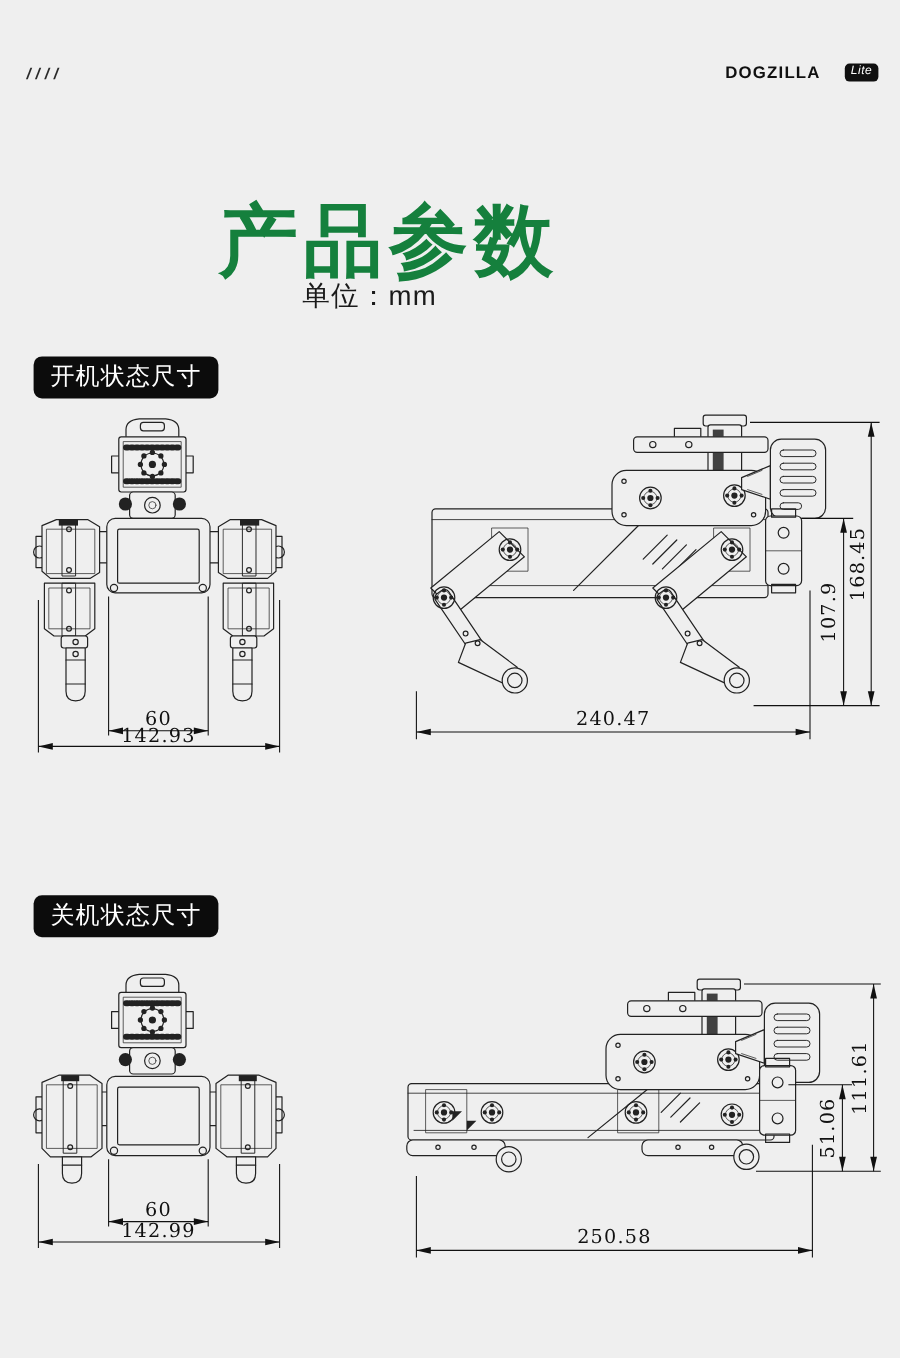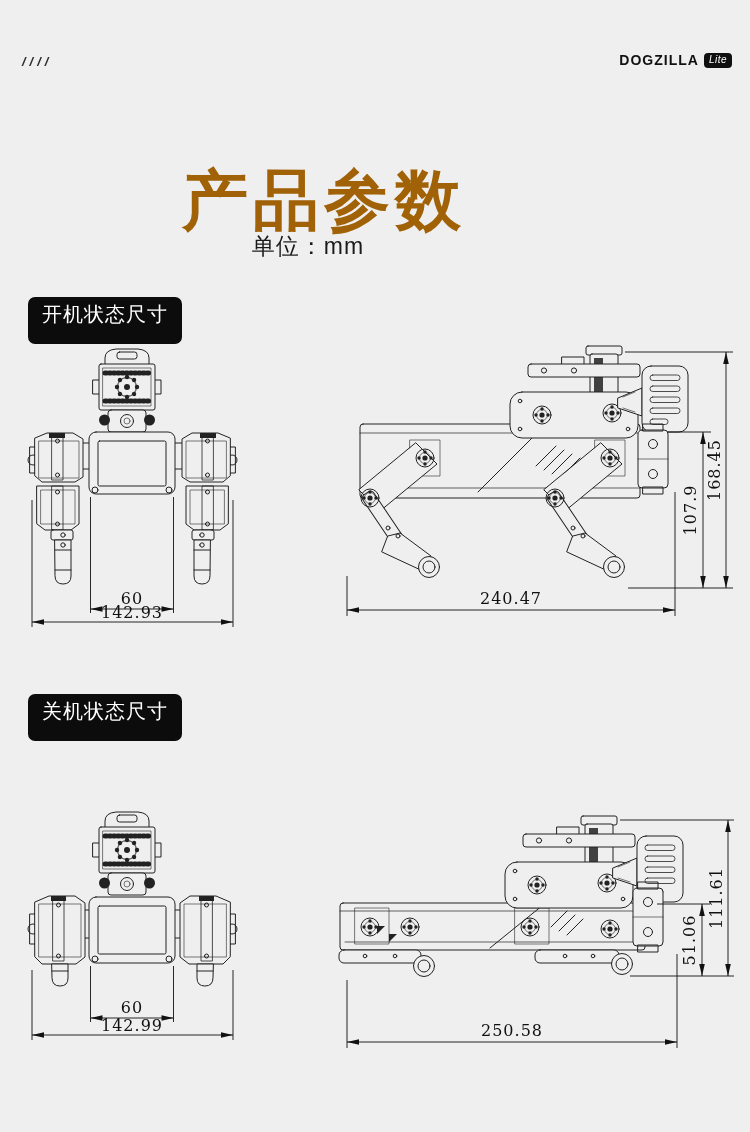--- a/index.html
+++ b/index.html
@@ -5,40 +5,40 @@
   html,body{margin:0;padding:0;}
   body{
     width:750px;height:1132px;position:relative;overflow:hidden;
     background:#efefef;color:#111;
     font-family:"Liberation Sans","DejaVu Sans",sans-serif;
   }
   .hdr-slashes{
     position:absolute;left:22px;top:54px;font-size:13px;font-weight:bold;
     font-style:italic;letter-spacing:4px;color:#2a2a2a;
   }
-  .brand{position:absolute;right:18px;top:52px;display:flex;align-items:center;gap:5px;}
+  .brand{position:absolute;right:18px;top:52px;display:flex;align-items:center;gap:20px;}
   .brand-name{font-size:14px;font-weight:bold;letter-spacing:1px;color:#101010;}
   .brand-badge{
     background:#101010;color:#fff;font-size:10px;font-style:italic;font-weight:normal;
     padding:2px 5px 3px 5px;border-radius:4px;letter-spacing:0.5px;line-height:1;
   }
   .title{
     position:absolute;top:112px;left:0;width:648px;text-align:center;
-    font-size:66px;font-weight:900;letter-spacing:5px;color:#a16207;
+    font-size:66px;font-weight:900;letter-spacing:5px;color:#15803d;
   }
   .unit{
     position:absolute;top:231px;left:0;width:616px;text-align:center;
     font-size:23px;color:#1a1a1a;letter-spacing:1px;
   }
   .sec-label{
     position:absolute;left:28px;background:#0c0c0c;color:#fff;
-    font-size:20px;line-height:1;padding:7px 14px 20px 14px;border-radius:7px;letter-spacing:1px;
+    font-size:20px;line-height:1;padding:7px 14px 8px 14px;border-radius:7px;letter-spacing:1px;
   }
   #sec-label-1{top:297px;}
-  #sec-label-2{top:694px;text-align:center;}
+  #sec-label-2{top:746px;text-align:center;}
   svg{position:absolute;}
   #fv1{left:25px;top:340px;}
   #sv1{left:330px;top:340px;}
   #fv2{left:25px;top:780px;}
   #sv2{left:325px;top:780px;}
   .dim{
     font-family:"DejaVu Serif","Liberation Serif",serif;
     font-size:16px;fill:#111;letter-spacing:1px;
   }
   .dims line{stroke:#111;stroke-width:0.9;fill:none;}

